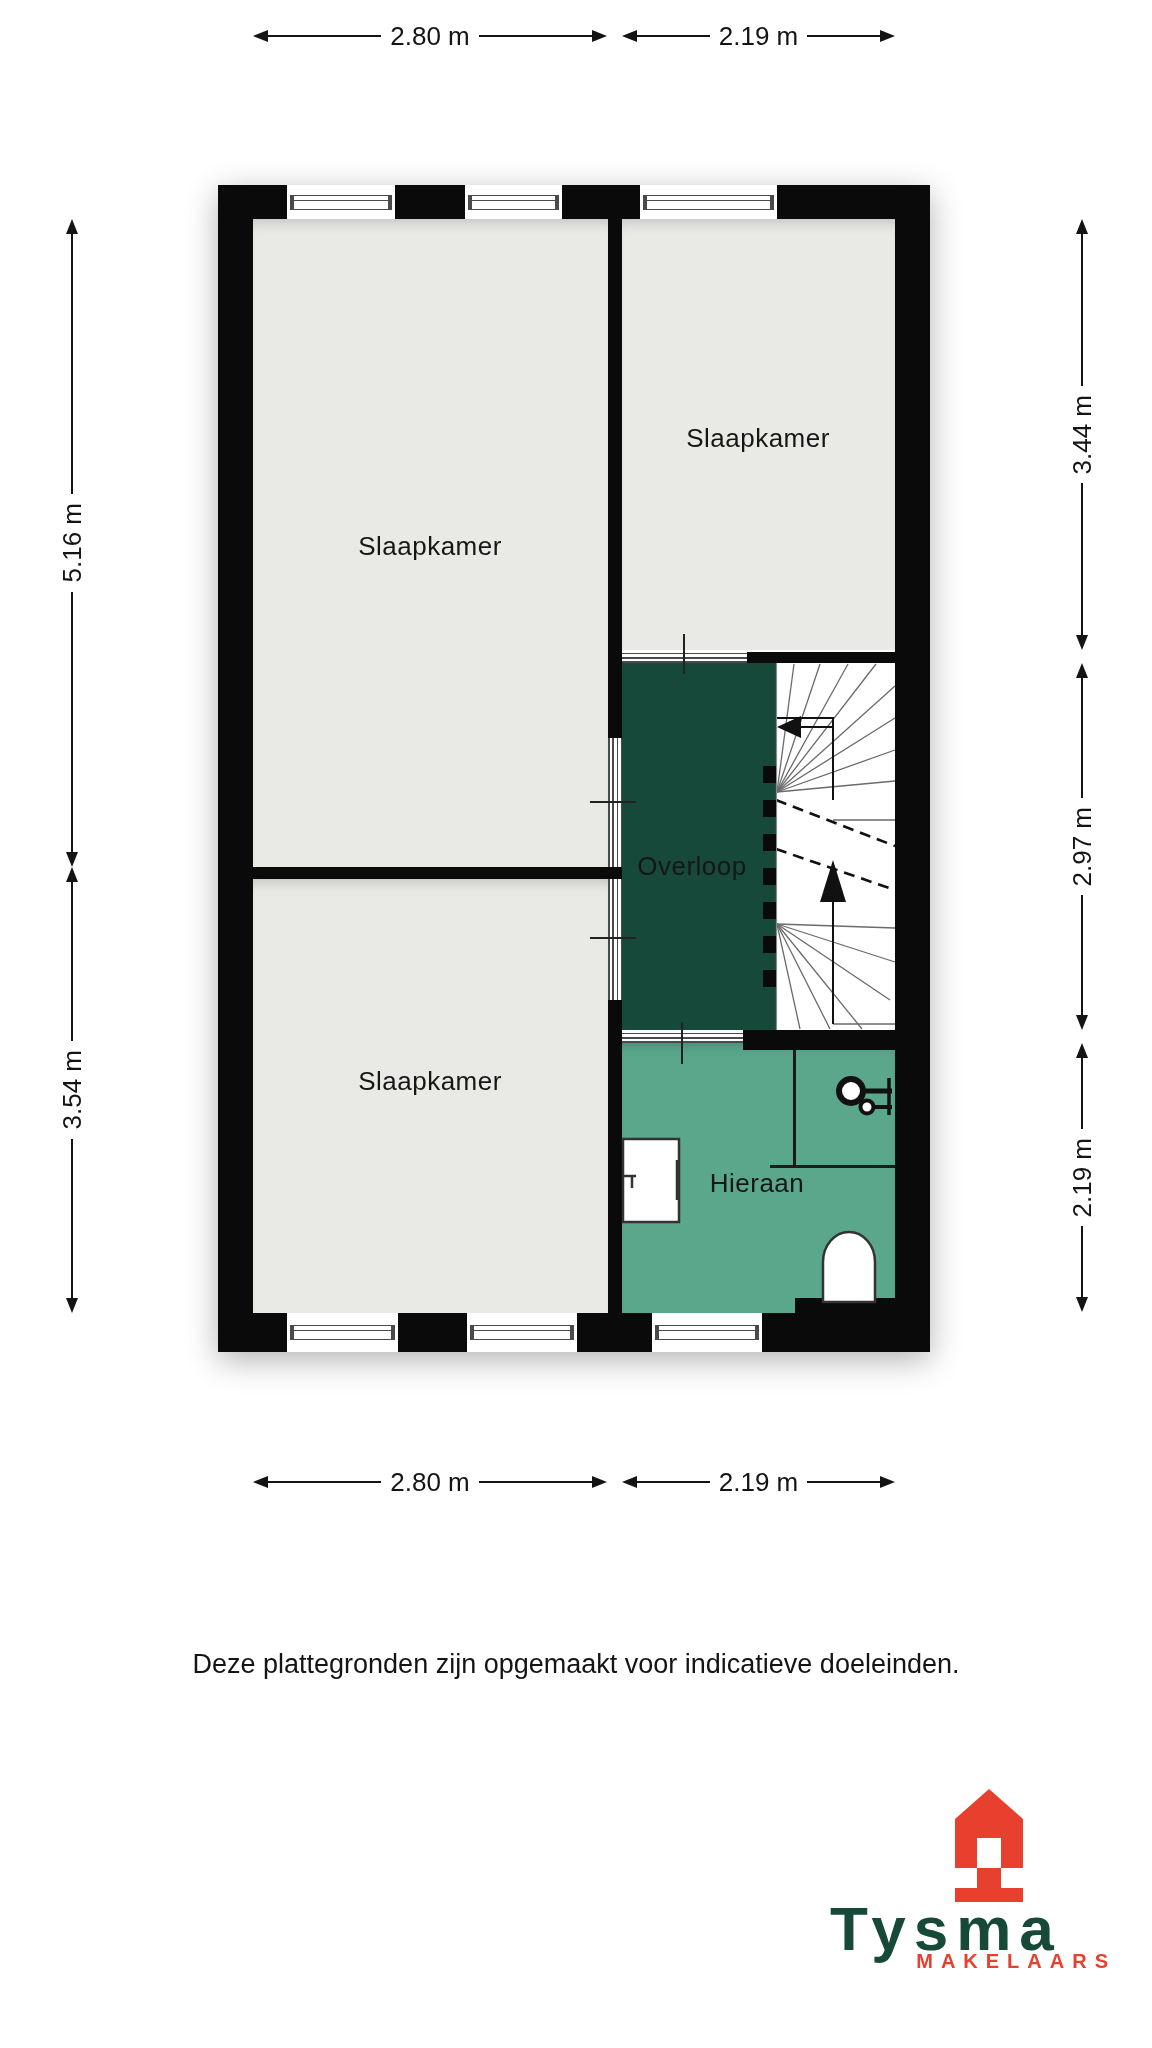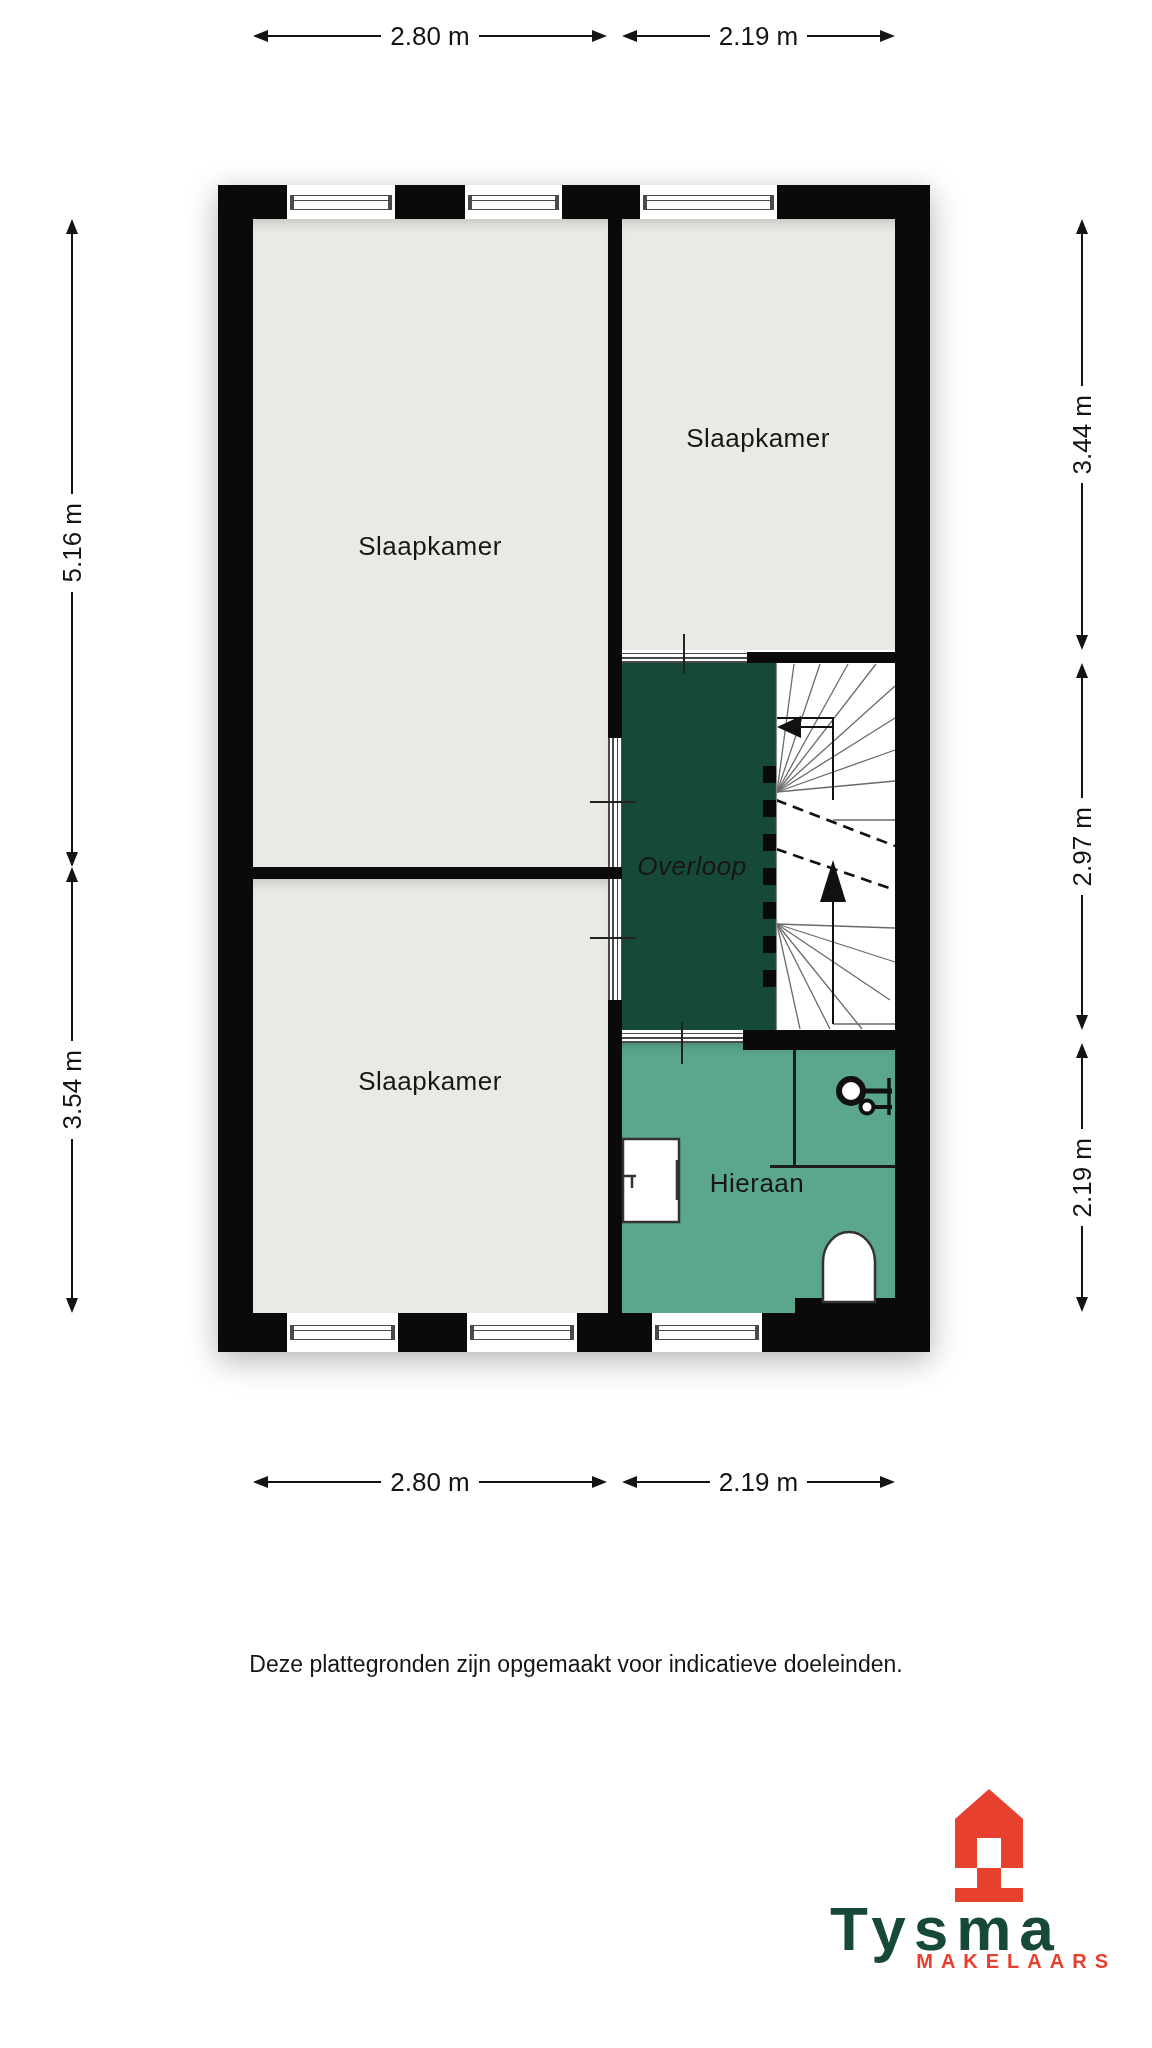--- a/index.html
+++ b/index.html
@@ -28,21 +28,21 @@
   .dim.h .ln{height:1.5px;flex:1;background:#141414;}
   .dim.v .ln{width:1.5px;flex:1;background:#141414;}
   .dim .lbl{padding:0 9px;white-space:nowrap;text-align:right;}
   .dim .lblv{writing-mode:vertical-rl;transform:rotate(180deg);padding:9px 0;white-space:nowrap;}
   .ah{width:0;height:0;flex:0 0 auto;}
   .al{border-top:6.5px solid transparent;border-bottom:6.5px solid transparent;border-right:15px solid #141414;}
   .ar{border-top:6.5px solid transparent;border-bottom:6.5px solid transparent;border-left:15px solid #141414;}
   .au{border-left:6.5px solid transparent;border-right:6.5px solid transparent;border-bottom:15px solid #141414;}
   .ad{border-left:6.5px solid transparent;border-right:6.5px solid transparent;border-top:15px solid #141414;}
   .disclaimer{position:absolute;left:0;top:1649px;width:1152px;text-align:center;
-              font-size:23px;line-height:31px;color:#141414;}
+              font-size:27px;line-height:31px;color:#141414;}
   .logo-name{position:absolute;left:830px;top:1893px;width:300px;
              font-weight:bold;font-size:62px;letter-spacing:8px;color:var(--c-logo_green,#174939);}
   .logo-tag{position:absolute;left:830px;top:1950px;width:286px;text-align:right;
             font-weight:bold;font-size:20px;letter-spacing:8px;color:var(--c-logo_red,#e8402f);}
   .lr{fill:var(--c-logo_red,#e8402f);}
   svg .tread{stroke:#6a6a6a;stroke-width:1.3;fill:none;}
   svg .walk{stroke:#111;stroke-width:2;fill:none;}
   svg .dashln{stroke:#111;stroke-width:2.6;stroke-dasharray:11 7;fill:none;}
   svg .fix{stroke:#333;stroke-width:2.5;fill:#fff;}
 </style>
@@ -166,21 +166,21 @@
       <path class="lr" d="M955,1819 L989,1789 L1023,1819 V1868 H955 Z"></path>
       <rect x="977" y="1838" width="24" height="30" fill="#fff"></rect>
       <rect class="lr" x="977" y="1868" width="24" height="20"></rect>
       <rect class="lr" x="955" y="1888" width="68" height="14"></rect>
     </g>
   </svg>
 
   <div class="rlabel" style="left:430px;top:546px;">Slaapkamer</div>
   <div class="rlabel" style="left:758px;top:438px;">Slaapkamer</div>
   <div class="rlabel" style="left:430px;top:1081px;">Slaapkamer</div>
-  <div class="rlabel" style="left:692px;top:866px;font-style:italic;">Overloop</div>
+  <div class="rlabel" style="left:692px;top:866px;">Overloop</div>
   <div class="rlabel" style="left:757px;top:1183px;">Hieraan</div>
 
   <div class="dim h" style="left:253px;top:22px;width:354px;">
     <span class="ah al"></span>
       <span class="ln"></span>
     <span class="lbl">2.80 m</span>
     <span class="ln"></span>
       <span class="ah ar"></span>
   </div>
   <div class="dim h" style="left:622px;top:22px;width:273px;">

